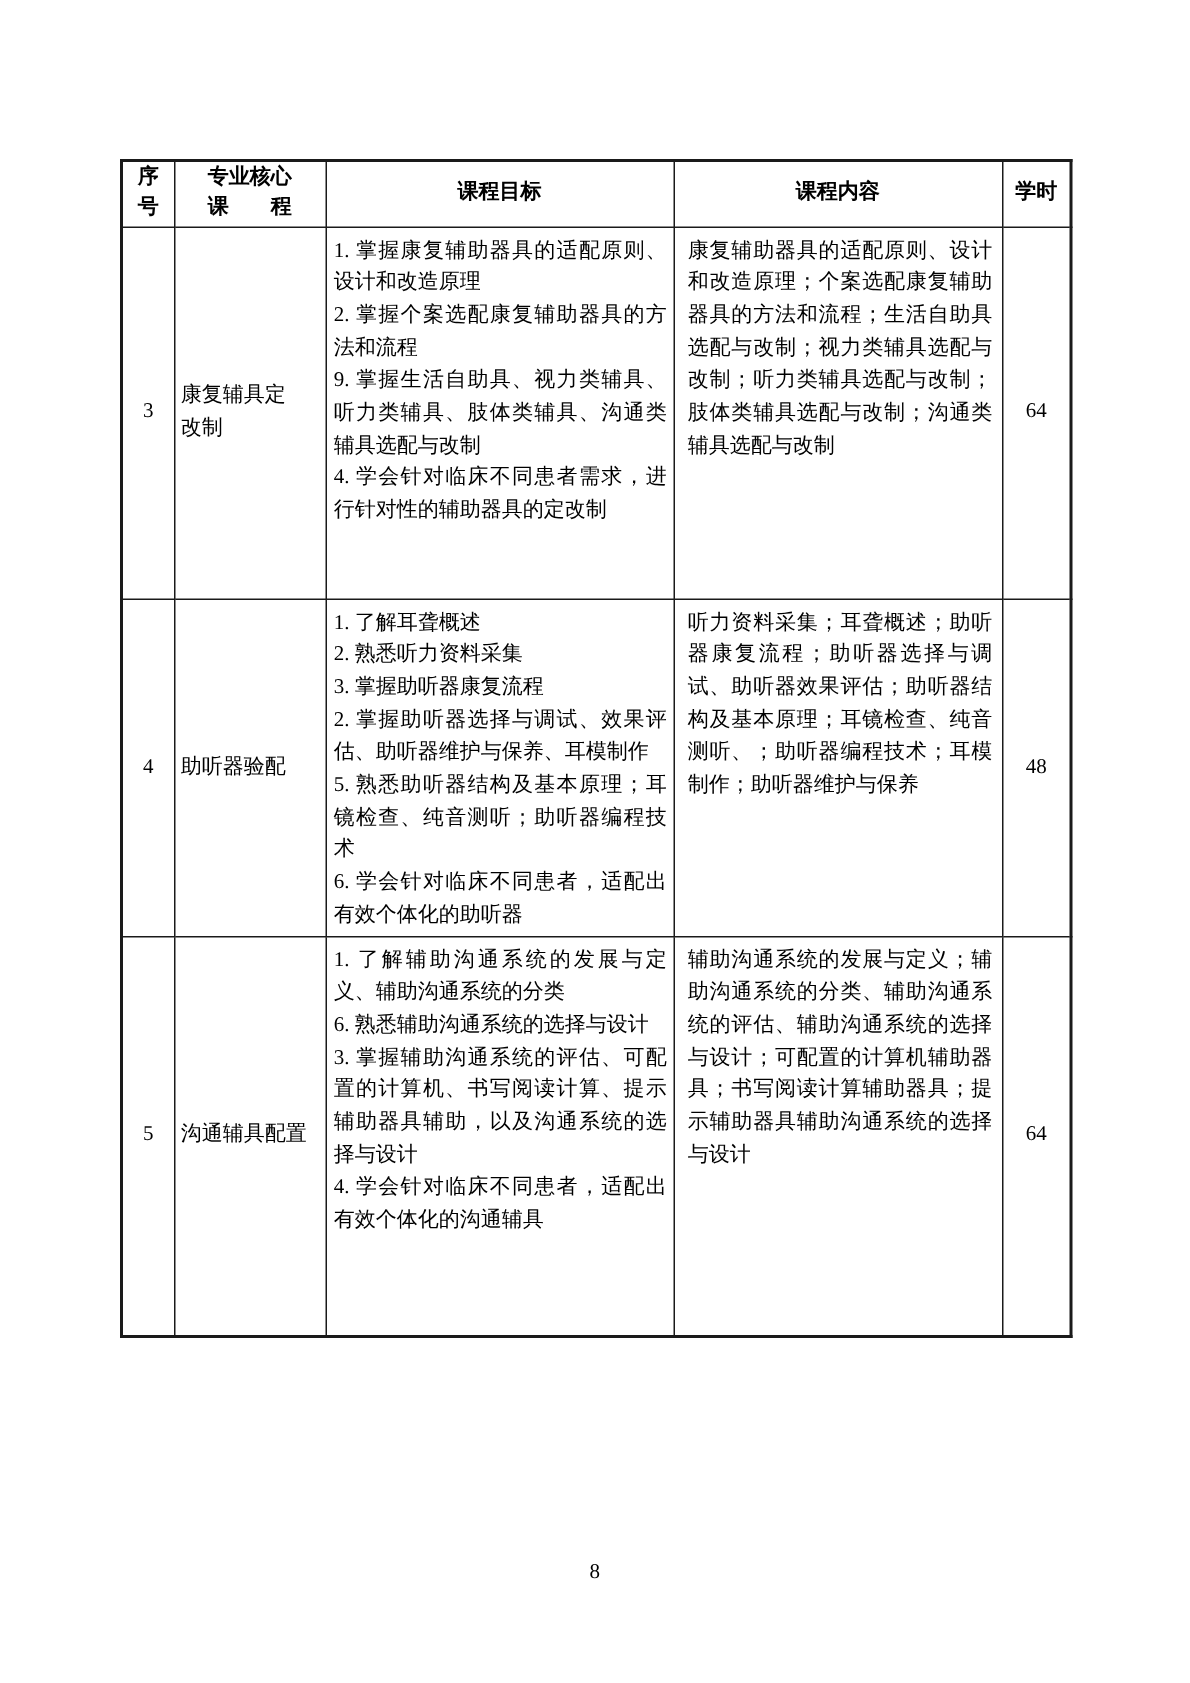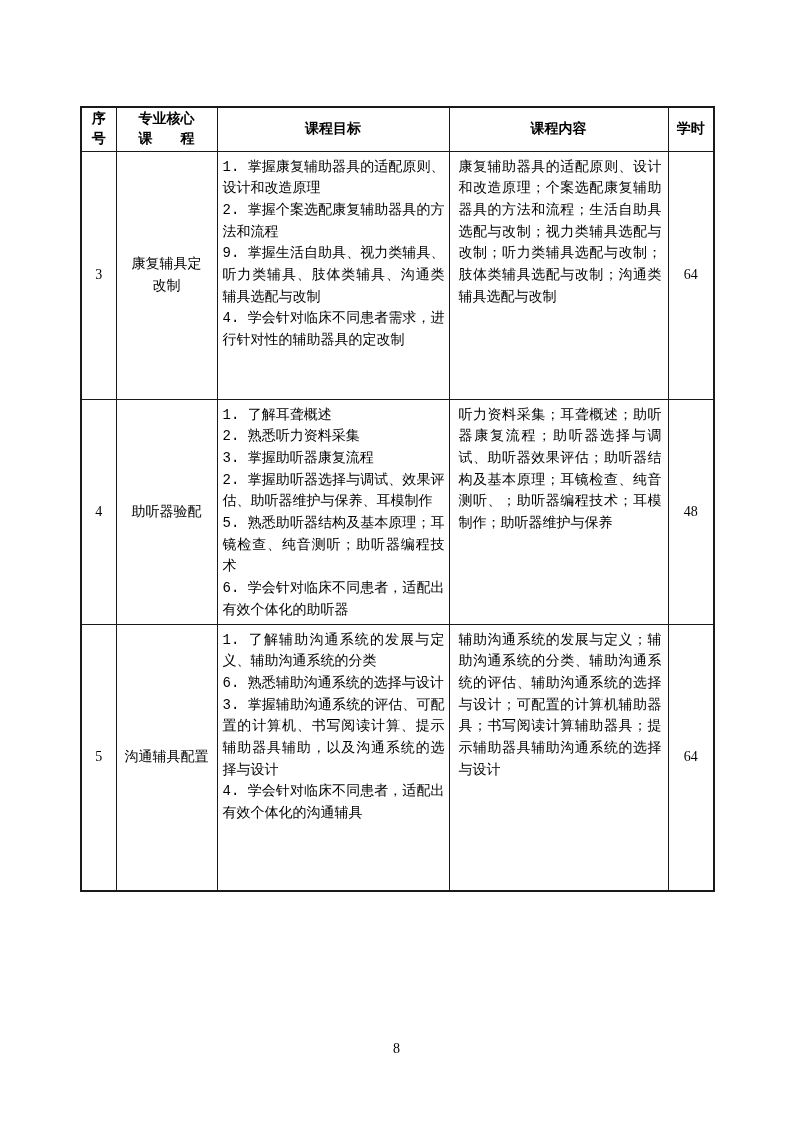--- a/index.html
+++ b/index.html
@@ -38,40 +38,38 @@
     text-align: center;
     vertical-align: middle;
     line-height: 20px;
     padding: 1px 0;
   }
   td.c-no, td.c-hours {
     text-align: center;
     vertical-align: middle;
   }
   td.c-course {
-    text-align: center;
+    text-align: left;
     vertical-align: middle;
     line-height: 22px;
     padding: 0 4px;
   }
   td.c-obj {
     vertical-align: top;
     padding: 5px 4px 0 5px;
     line-height: 21.7px;
     text-align: justify;
     text-justify: inter-character;
-    font-family: Liberation Mono, monospace;
   }
   td.c-content {
     vertical-align: top;
     padding: 5px 6px 0 9px;
     line-height: 21.7px;
     text-align: justify;
     text-justify: inter-character;
-    font-family: Liberation Mono, monospace;
   }
   .obj-item { text-align: justify; }
   .page-number {
     position: absolute;
     left: 0; right: 0;
     top: 1041px;
     text-align: center;
     font-size: 14px;
   }
 </style>

